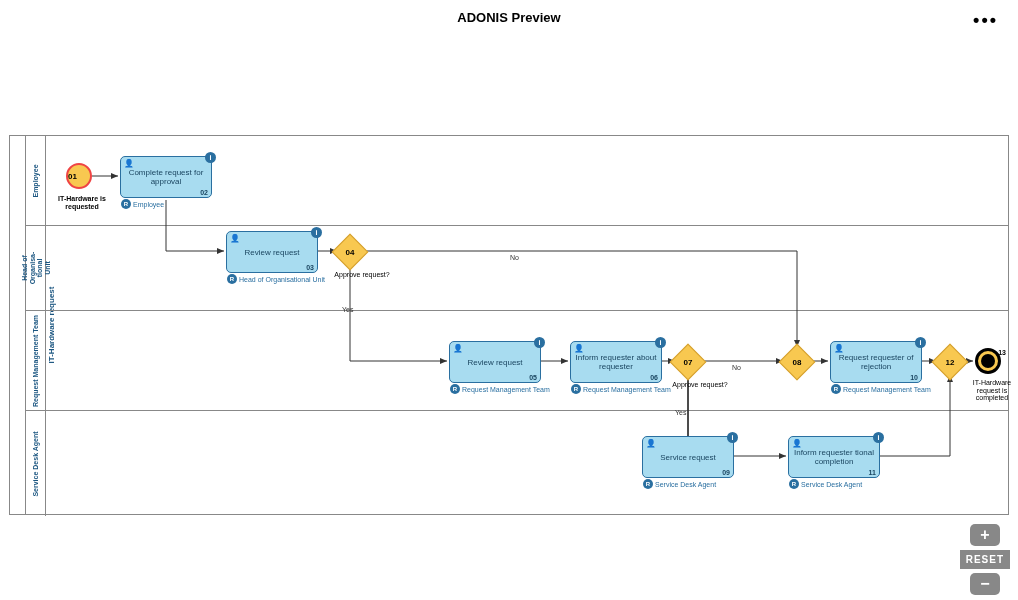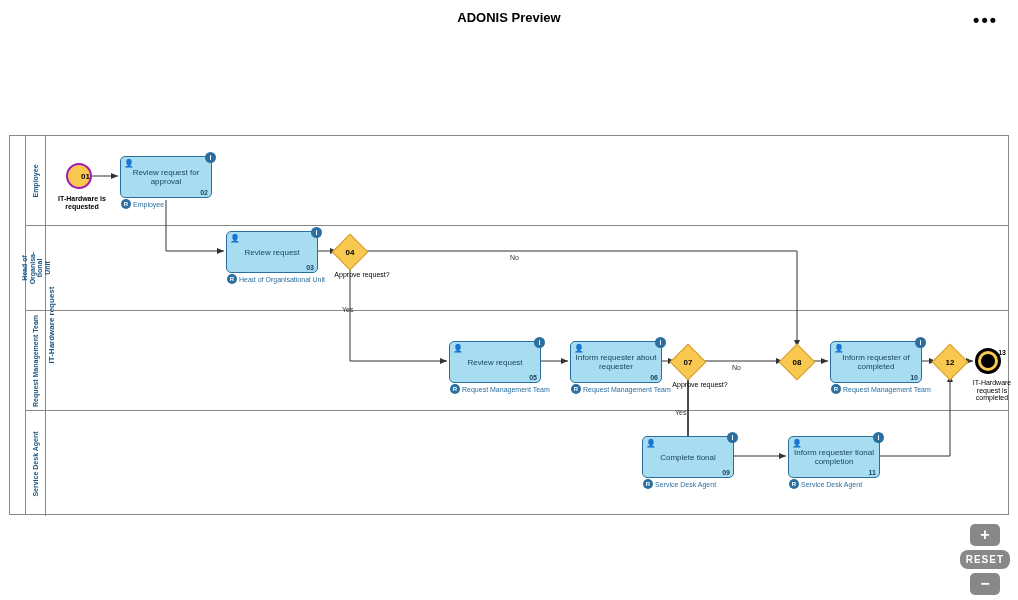--- a/index.html
+++ b/index.html
@@ -23,37 +23,37 @@
     .lane3 { top: 175px; height: 100px; }
     .lane4 { top: 275px; height: 105px; border-bottom: none; }
     
     .task { position: absolute; width: 92px; height: 42px; background: #a8dcf0; border: 1px solid #2a6fa0; border-radius: 5px; display: flex; align-items: center; justify-content: center; text-align: center; font-size: 8px; color: #1a4560; padding: 4px; }
     .task-num { position: absolute; bottom: 1px; right: 3px; font-size: 7px; font-weight: bold; }
     .task-icon { position: absolute; top: 2px; left: 3px; font-size: 8px; }
     .task-info { position: absolute; top: -5px; right: -5px; width: 11px; height: 11px; background: #2a6fa0; border-radius: 50%; color: #fff; font-size: 7px; display: flex; align-items: center; justify-content: center; font-weight: bold; }
     .task-role { position: absolute; top: 100%; left: 0; font-size: 7px; color: #2a6fa0; margin-top: 2px; display: flex; align-items: center; gap: 2px; white-space: nowrap; }
     .task-role::before { content: "R"; display: inline-flex; width: 10px; height: 10px; background: #2a6fa0; color: #fff; border-radius: 50%; font-size: 6px; align-items: center; justify-content: center; font-weight: bold; }
     
-    .start-event { position: absolute; width: 26px; height: 26px; background: #f8c850; border: 2px solid #a21caf; border-radius: 50%; display: flex; align-items: center; justify-content: flex-end; font-size: 8px; font-weight: bold; }
+    .start-event { position: absolute; width: 26px; height: 26px; background: #f8c850; border: 2px solid #ef4444; border-radius: 50%; display: flex; align-items: center; justify-content: flex-start; font-size: 8px; font-weight: bold; }
     .end-event { position: absolute; width: 26px; height: 26px; background: #f8c850; border: 3px solid #000; border-radius: 50%; }
     .end-event::after { content: ""; position: absolute; top: 3px; left: 3px; right: 3px; bottom: 3px; background: #000; border-radius: 50%; }
     .event-label { position: absolute; top: 30px; left: -16px; width: 60px; font-size: 7px; text-align: center; line-height: 1.1; }
     .event-num { position: absolute; top: -2px; right: -8px; font-size: 7px; font-weight: bold; }
     
     .gateway { position: absolute; width: 26px; height: 26px; background: #f8c850; border: 1px solid #d4a030; transform: rotate(45deg); display: flex; align-items: center; justify-content: center; }
     .gateway-num { transform: rotate(-45deg); font-size: 8px; font-weight: bold; }
     .gateway-label { position: absolute; top: 32px; left: -18px; width: 60px; font-size: 7px; text-align: center; line-height: 1.1; }
     
     .flow-label { position: absolute; font-size: 7px; color: #333; }
     
     svg.arrows { position: absolute; top: 0; left: 0; width: 100%; height: 100%; pointer-events: none; }
     
     .zoom-controls { position: absolute; right: 8px; bottom: 5px; display: flex; flex-direction: column; gap: 4px; align-items: center; }
     .zoom-btn { width: 30px; height: 22px; background: #888; border-radius: 5px; color: #fff; display: flex; align-items: center; justify-content: center; font-size: 16px; font-weight: bold; cursor: pointer; }
-    .reset-btn { background: #888; color: #fff; font-size: 10px; padding: 4px 6px; border-radius: 8px; cursor: pointer; font-weight: bold; letter-spacing: 1px; }
+    .reset-btn { background: #888; color: #fff; font-size: 10px; padding: 4px 6px; border-radius: 0; cursor: pointer; font-weight: bold; letter-spacing: 1px; }
   </style>
 </head>
 <body>
 
 <div class="header">
   <span class="header-title">ADONIS Preview</span>
   <span class="more-menu">•••</span>
 </div>
 
 <div class="diagram-container">
@@ -109,21 +109,21 @@
     <path d="M678 238 L678 320" fill="none" stroke="#333" stroke-width="1" marker-end="url(#ah)"></path>
   </svg>
 
   <div class="start-event" style="left:56px; top:27px;">
     <span>01</span>
     <div class="event-label">IT-Hardware is requested</div>
   </div>
 
   <div class="task" style="left:110px; top:20px;">
     <span class="task-icon">👤</span>
-    <span>Review request for approval</span>
+    <span>Complete request for approval</span>
     <span class="task-num">02</span>
     <span class="task-info">i</span>
     <div class="task-role">
         <span>Employee</span>
       </div>
   </div>
 
   <div class="task" style="left:216px; top:95px;">
     <span class="task-icon">👤</span>
     <span>Review request</span>
@@ -167,35 +167,35 @@
   <div class="gateway-label" style="left:660px; top:245px;">Approve request?</div>
   <div class="flow-label" style="left:722px; top:228px;">No</div>
   <div class="flow-label" style="left:665px; top:273px;">Yes</div>
 
   <div class="gateway" style="left:774px; top:213px;">
     <span class="gateway-num">08</span>
   </div>
 
   <div class="task" style="left:820px; top:205px;">
     <span class="task-icon">👤</span>
-    <span>Inform requester of completed</span>
+    <span>Request requester of rejection</span>
     <span class="task-num">10</span>
     <span class="task-info">i</span>
     <div class="task-role">
         <span>Request Management Team</span>
       </div>
   </div>
 
   <div class="gateway" style="left:927px; top:213px;">
     <span class="gateway-num">12</span>
   </div>
 
   <div class="task" style="left:632px; top:300px;">
     <span class="task-icon">👤</span>
-    <span>Complete tional</span>
+    <span>Service request</span>
     <span class="task-num">09</span>
     <span class="task-info">i</span>
     <div class="task-role">
         <span>Service Desk Agent</span>
       </div>
   </div>
 
   <div class="task" style="left:778px; top:300px;">
     <span class="task-icon">👤</span>
     <span>Inform requester tional completion</span>

